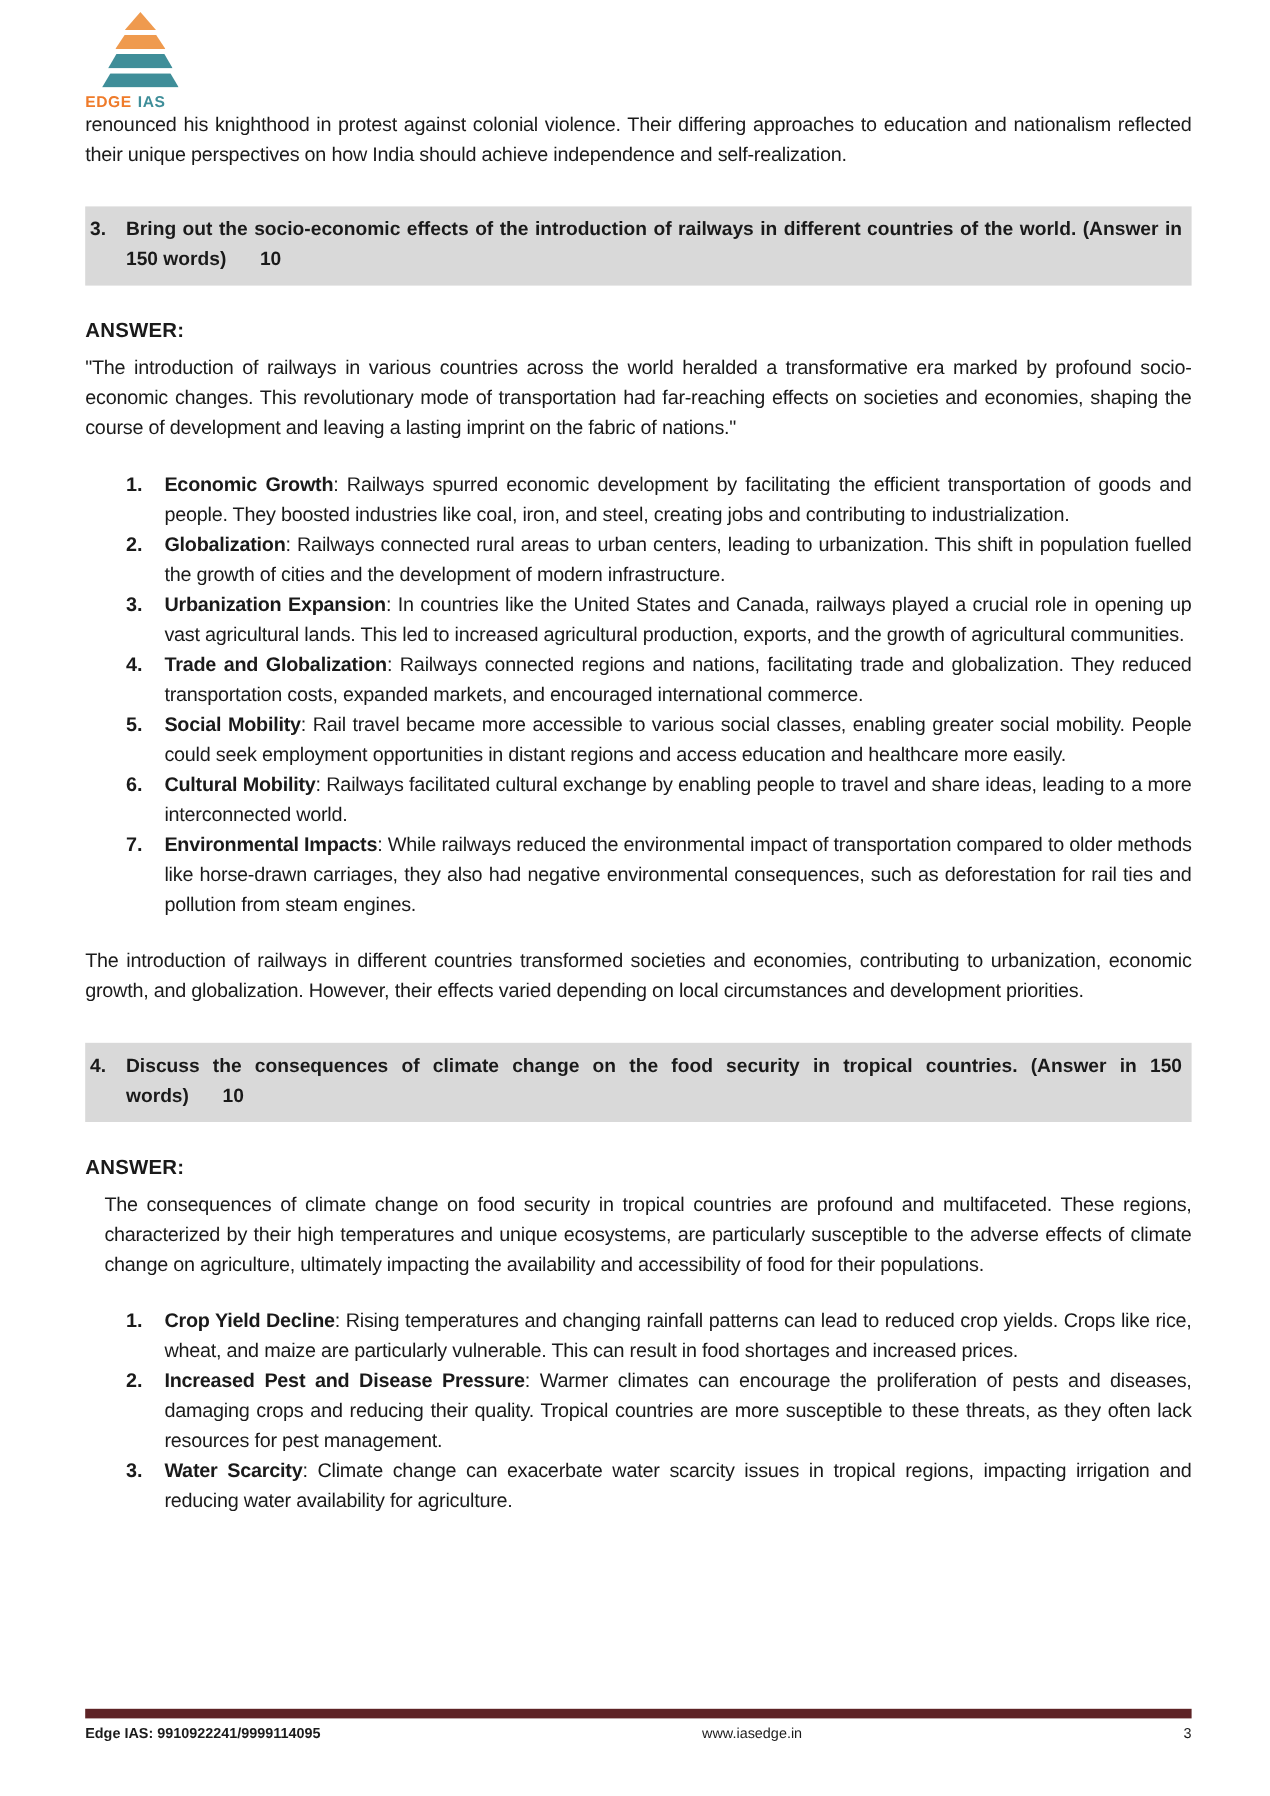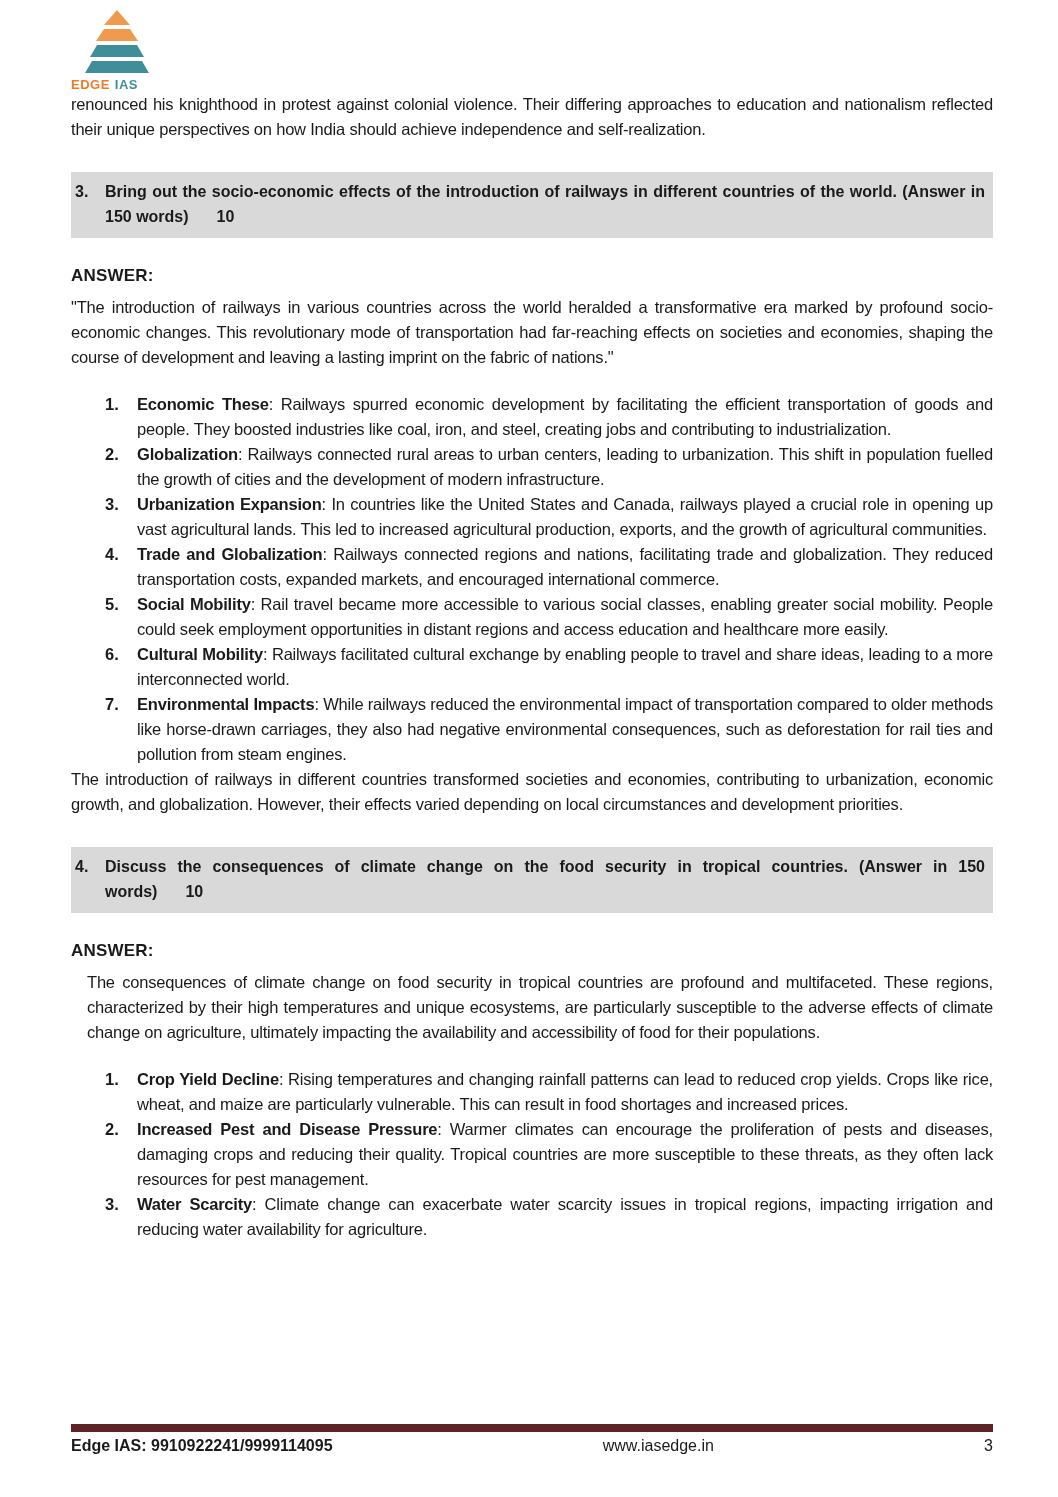--- a/index.html
+++ b/index.html
@@ -45,27 +45,27 @@
   .marks{margin-left:28px;}
 
   
   .answer-heading{font-size:17px;font-weight:bold;margin:28px 0 0 0;letter-spacing:.2px;}
   .quote{margin-top:9px;}
   .list{margin:22px 0 0 34px;}
   .li{display:flex;align-items:flex-start;font-size:16.5px;line-height:25px;}
   .lnum{width:32px;flex:none;font-weight:bold;}
   .ltext{flex:1;text-align:justify;letter-spacing:-0.2px;}
   .pt{font-weight:bold;}
-  .conclusion{}
+  .conclusion{margin-top:22px;}
   .a4-intro{margin-top:9px;margin-left:16px;}
 
   
   .footer{position:absolute;left:71px;right:65px;top:1424px;}
   .footer-bar{height:8px;background:#5e2326;}
-  .footer-row{display:flex;justify-content:space-between;align-items:center;margin-top:5px;font-size:16px;}
+  .footer-row{display:flex;justify-content:space-between;align-items:center;margin-top:5px;font-size:12px;}
   .f-left{font-weight:bold;}
   .f-center{}
   .f-right{}
 </style>
 </head>
 <body>
 
 <div class="page">
 
   <div class="logo">
@@ -86,21 +86,21 @@
     <div class="qnum">3.</div>
     <div class="qtext"><span>Bring out the socio-economic effects of the introduction of railways in different countries of the world. (Answer in 150 words)</span><span class="marks">10</span></div>
   </div>
 
   <p class="answer-heading">ANSWER:</p>
   <p class="body-text quote">"The introduction of railways in various countries across the world heralded a transformative era marked by profound socio-economic changes. This revolutionary mode of transportation had far-reaching effects on societies and economies, shaping the course of development and leaving a lasting imprint on the fabric of nations."</p>
 
   <div class="list">
     <div class="li">
       <div class="lnum">1.</div>
-      <div class="ltext"><span class="pt">Economic These</span><span>: Railways spurred economic development by facilitating the efficient transportation of goods and people. They boosted industries like coal, iron, and steel, creating jobs and contributing to industrialization.</span></div>
+      <div class="ltext"><span class="pt">Economic Growth</span><span>: Railways spurred economic development by facilitating the efficient transportation of goods and people. They boosted industries like coal, iron, and steel, creating jobs and contributing to industrialization.</span></div>
     </div>
     <div class="li">
       <div class="lnum">2.</div>
       <div class="ltext"><span class="pt">Globalization</span><span>: Railways connected rural areas to urban centers, leading to urbanization. This shift in population fuelled the growth of cities and the development of modern infrastructure.</span></div>
     </div>
     <div class="li">
       <div class="lnum">3.</div>
       <div class="ltext"><span class="pt">Urbanization Expansion</span><span>: In countries like the United States and Canada, railways played a crucial role in opening up vast agricultural lands. This led to increased agricultural production, exports, and the growth of agricultural communities.</span></div>
     </div>
     <div class="li">

